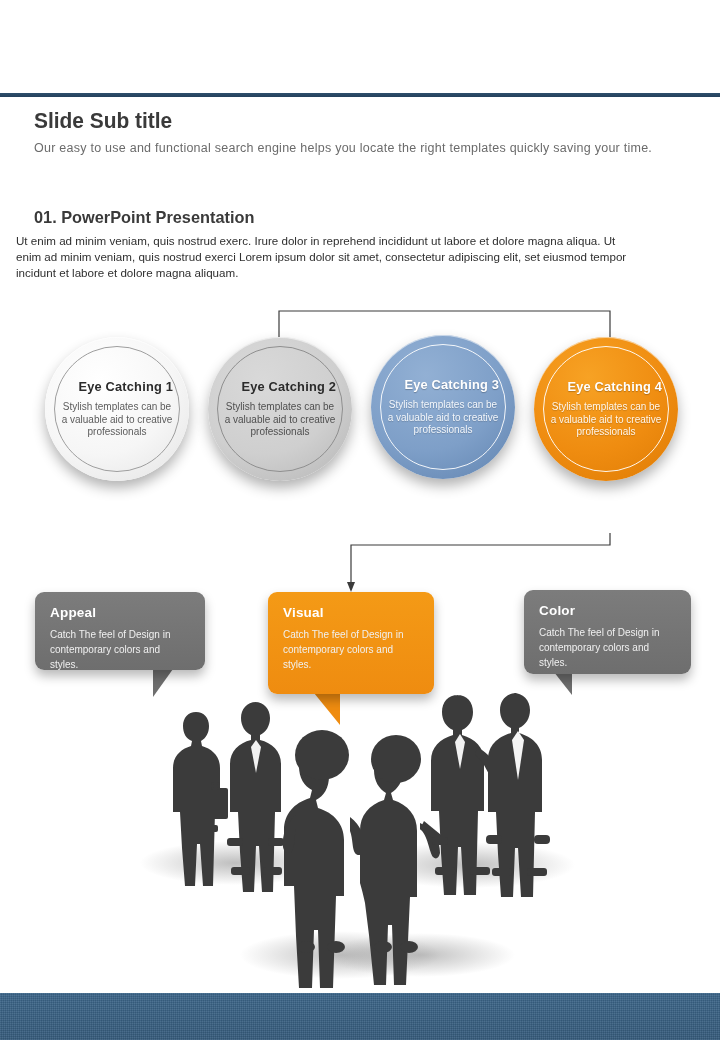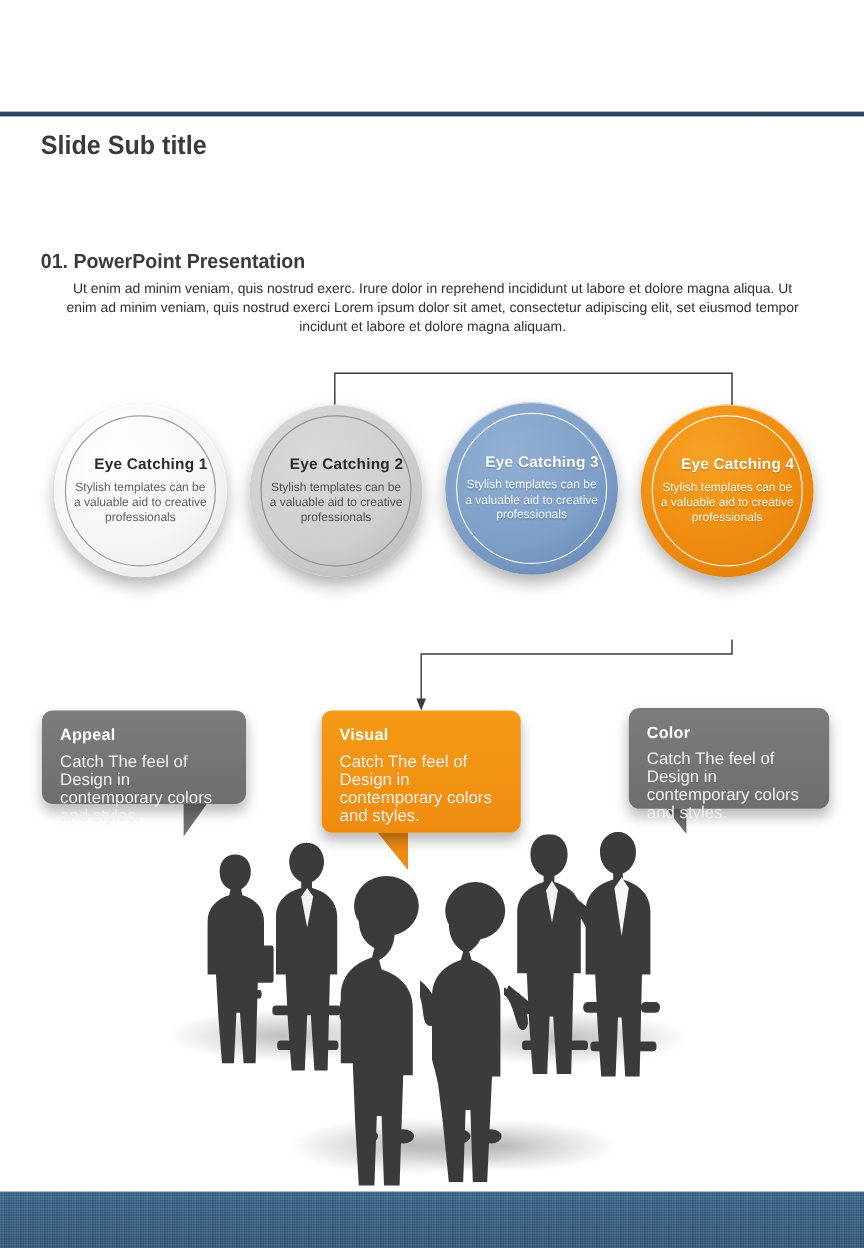--- a/index.html
+++ b/index.html
@@ -61,24 +61,23 @@
     font-family:"Liberation Sans Narrow","Liberation Sans",sans-serif;
     letter-spacing:.25px;
   }
   #section-title{
     position:absolute;left:34px;top:208px;
     font-size:17px;font-weight:bold;color:#3a3a3a;
     font-family:"Liberation Sans Narrow","Liberation Sans",sans-serif;
     transform:scaleX(.96);transform-origin:left center;
   }
   #section-body{
-    position:absolute;left:48px;top:233px;width:625px;
+    position:absolute;left:16px;top:233px;width:625px;
     font-size:11.6px;color:#2f2f2f;line-height:16.2px;
     font-family:"Liberation Sans Narrow","Liberation Sans",sans-serif;
-    text-align:center;
   }
 
   
   #connectors{position:absolute;left:0;top:290px;width:720px;height:320px;}
 
   
   .circle{
     position:absolute;width:144px;height:144px;border-radius:50%;
     box-shadow:0 7px 13px rgba(0,0,0,.30), 0 1px 0 rgba(255,255,255,.55) inset;
   }
@@ -128,21 +127,21 @@
     box-shadow:0 6px 11px rgba(0,0,0,.28);
     padding:13px 15px 15px 15px;box-sizing:border-box;
   }
   .callout .tail{position:absolute;width:0;height:0;}
   .k-title{
     font-size:13.5px;font-weight:bold;color:#ffffff;margin-bottom:7px;
     font-family:"Liberation Sans Narrow","Liberation Sans",sans-serif;
     letter-spacing:.2px;
   }
   .k-desc{
-    font-size:14px;line-height:15px;color:#f0f0f0;
+    font-size:10px;line-height:15px;color:#f0f0f0;
     font-family:"Liberation Sans Narrow","Liberation Sans",sans-serif;
   }
   #callout-appeal{left:35px;top:592px;width:170px;}
   #callout-appeal .bubble{height:78px;background:linear-gradient(180deg,#7c7c7c 0%,#6e6e6e 100%);}
   #callout-appeal .tail{left:118px;top:77px;border-left:20px solid #6e6e6e;border-bottom:28px solid transparent;}
 
   #callout-visual{left:268px;top:592px;width:166px;}
   #callout-visual .bubble{height:102px;background:linear-gradient(180deg,#f49a16 0%,#ef8c10 100%);}
   #callout-visual .tail{left:46px;top:101px;border-right:26px solid #ef8c10;border-bottom:32px solid transparent;}
 
@@ -163,20 +162,21 @@
   }
 </style>
 </head>
 <body>
 
 <div id="slide">
 
   <div id="header-underline"></div>
 
   <div id="sub-title">Slide Sub title</div>
+  <div id="sub-desc">Our easy to use and functional search engine helps you locate the right templates quickly saving your time.</div>
   <div id="section-title">01. PowerPoint Presentation</div>
   <div id="section-body">Ut enim ad minim veniam, quis nostrud exerc. Irure dolor in reprehend incididunt ut labore et dolore magna aliqua. Ut enim ad minim veniam, quis nostrud exerci  Lorem ipsum dolor sit amet, consectetur adipiscing elit, set eiusmod tempor incidunt et labore et dolore magna aliquam.</div>
 
   <svg id="connectors" viewBox="0 0 720 320">
 
     <path d="M279,55 L279,21 L610,21 L610,55" fill="none" stroke="#3b3b3b" stroke-width="1.2"></path>
 
     <path d="M610,243 L610,255 L351,255 L351,295" fill="none" stroke="#3b3b3b" stroke-width="1.2"></path>
     <path d="M351,302 L347,292 L355,292 Z" fill="#3b3b3b"></path>
   </svg>

